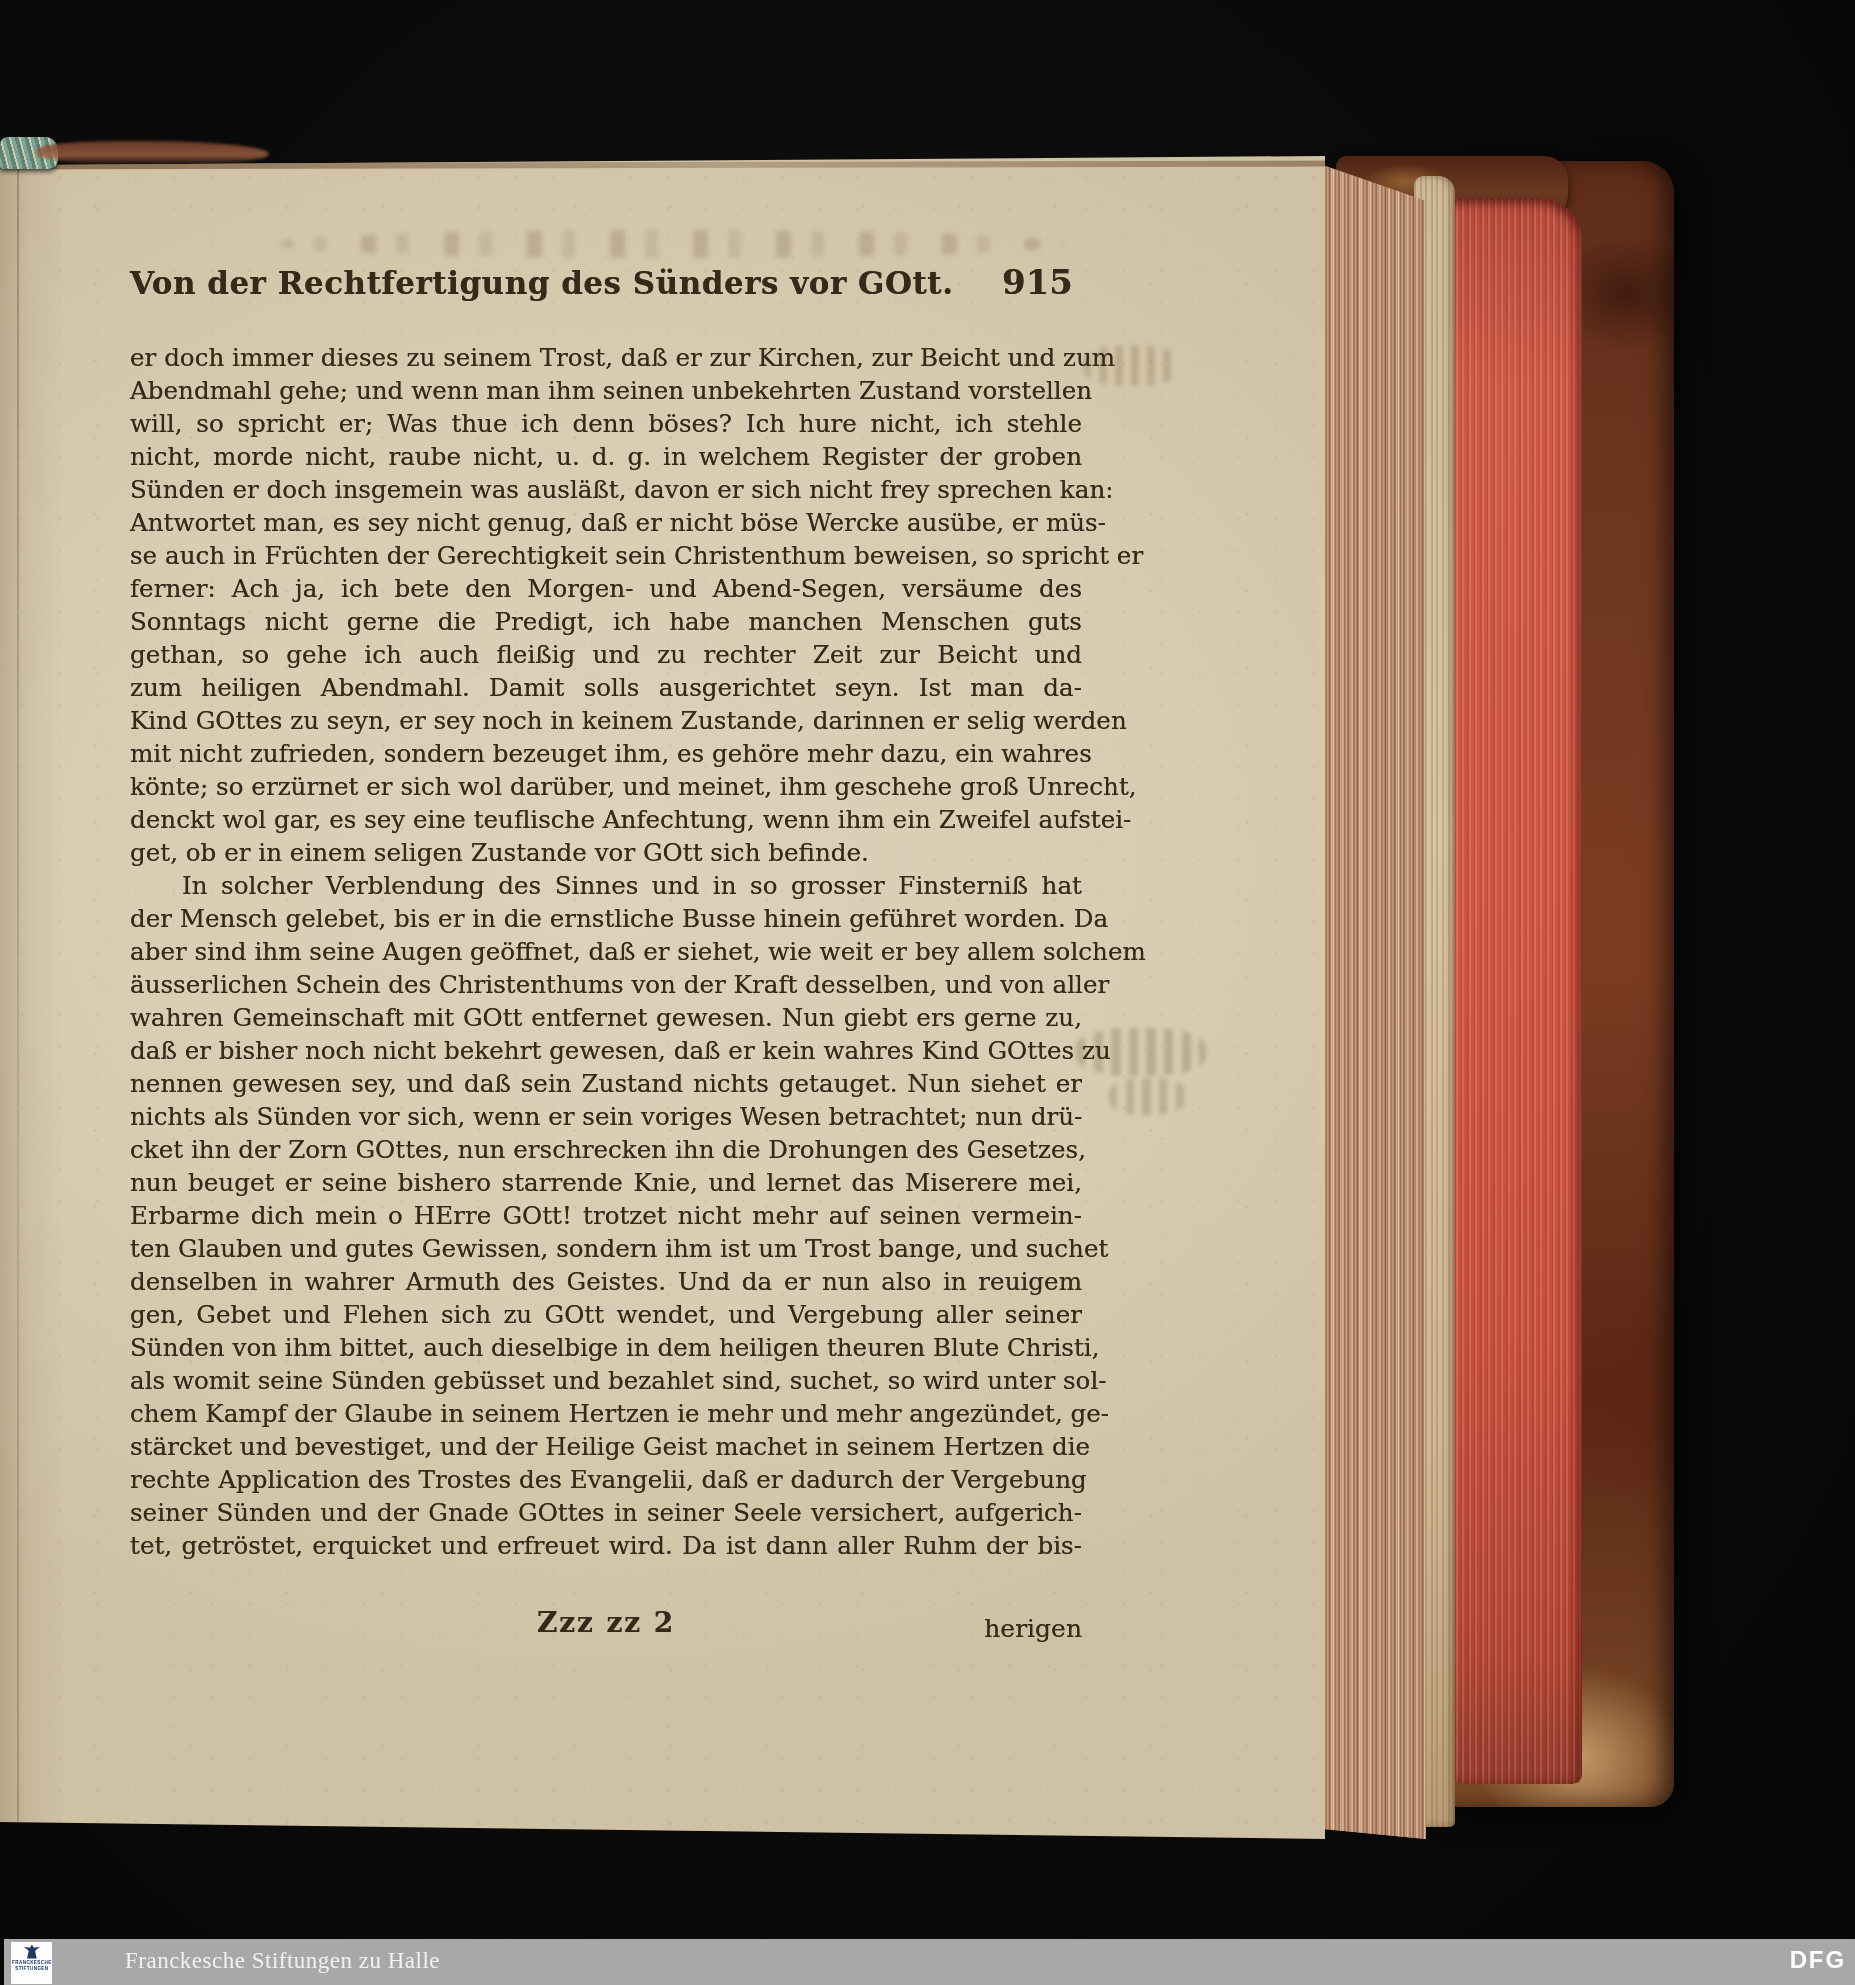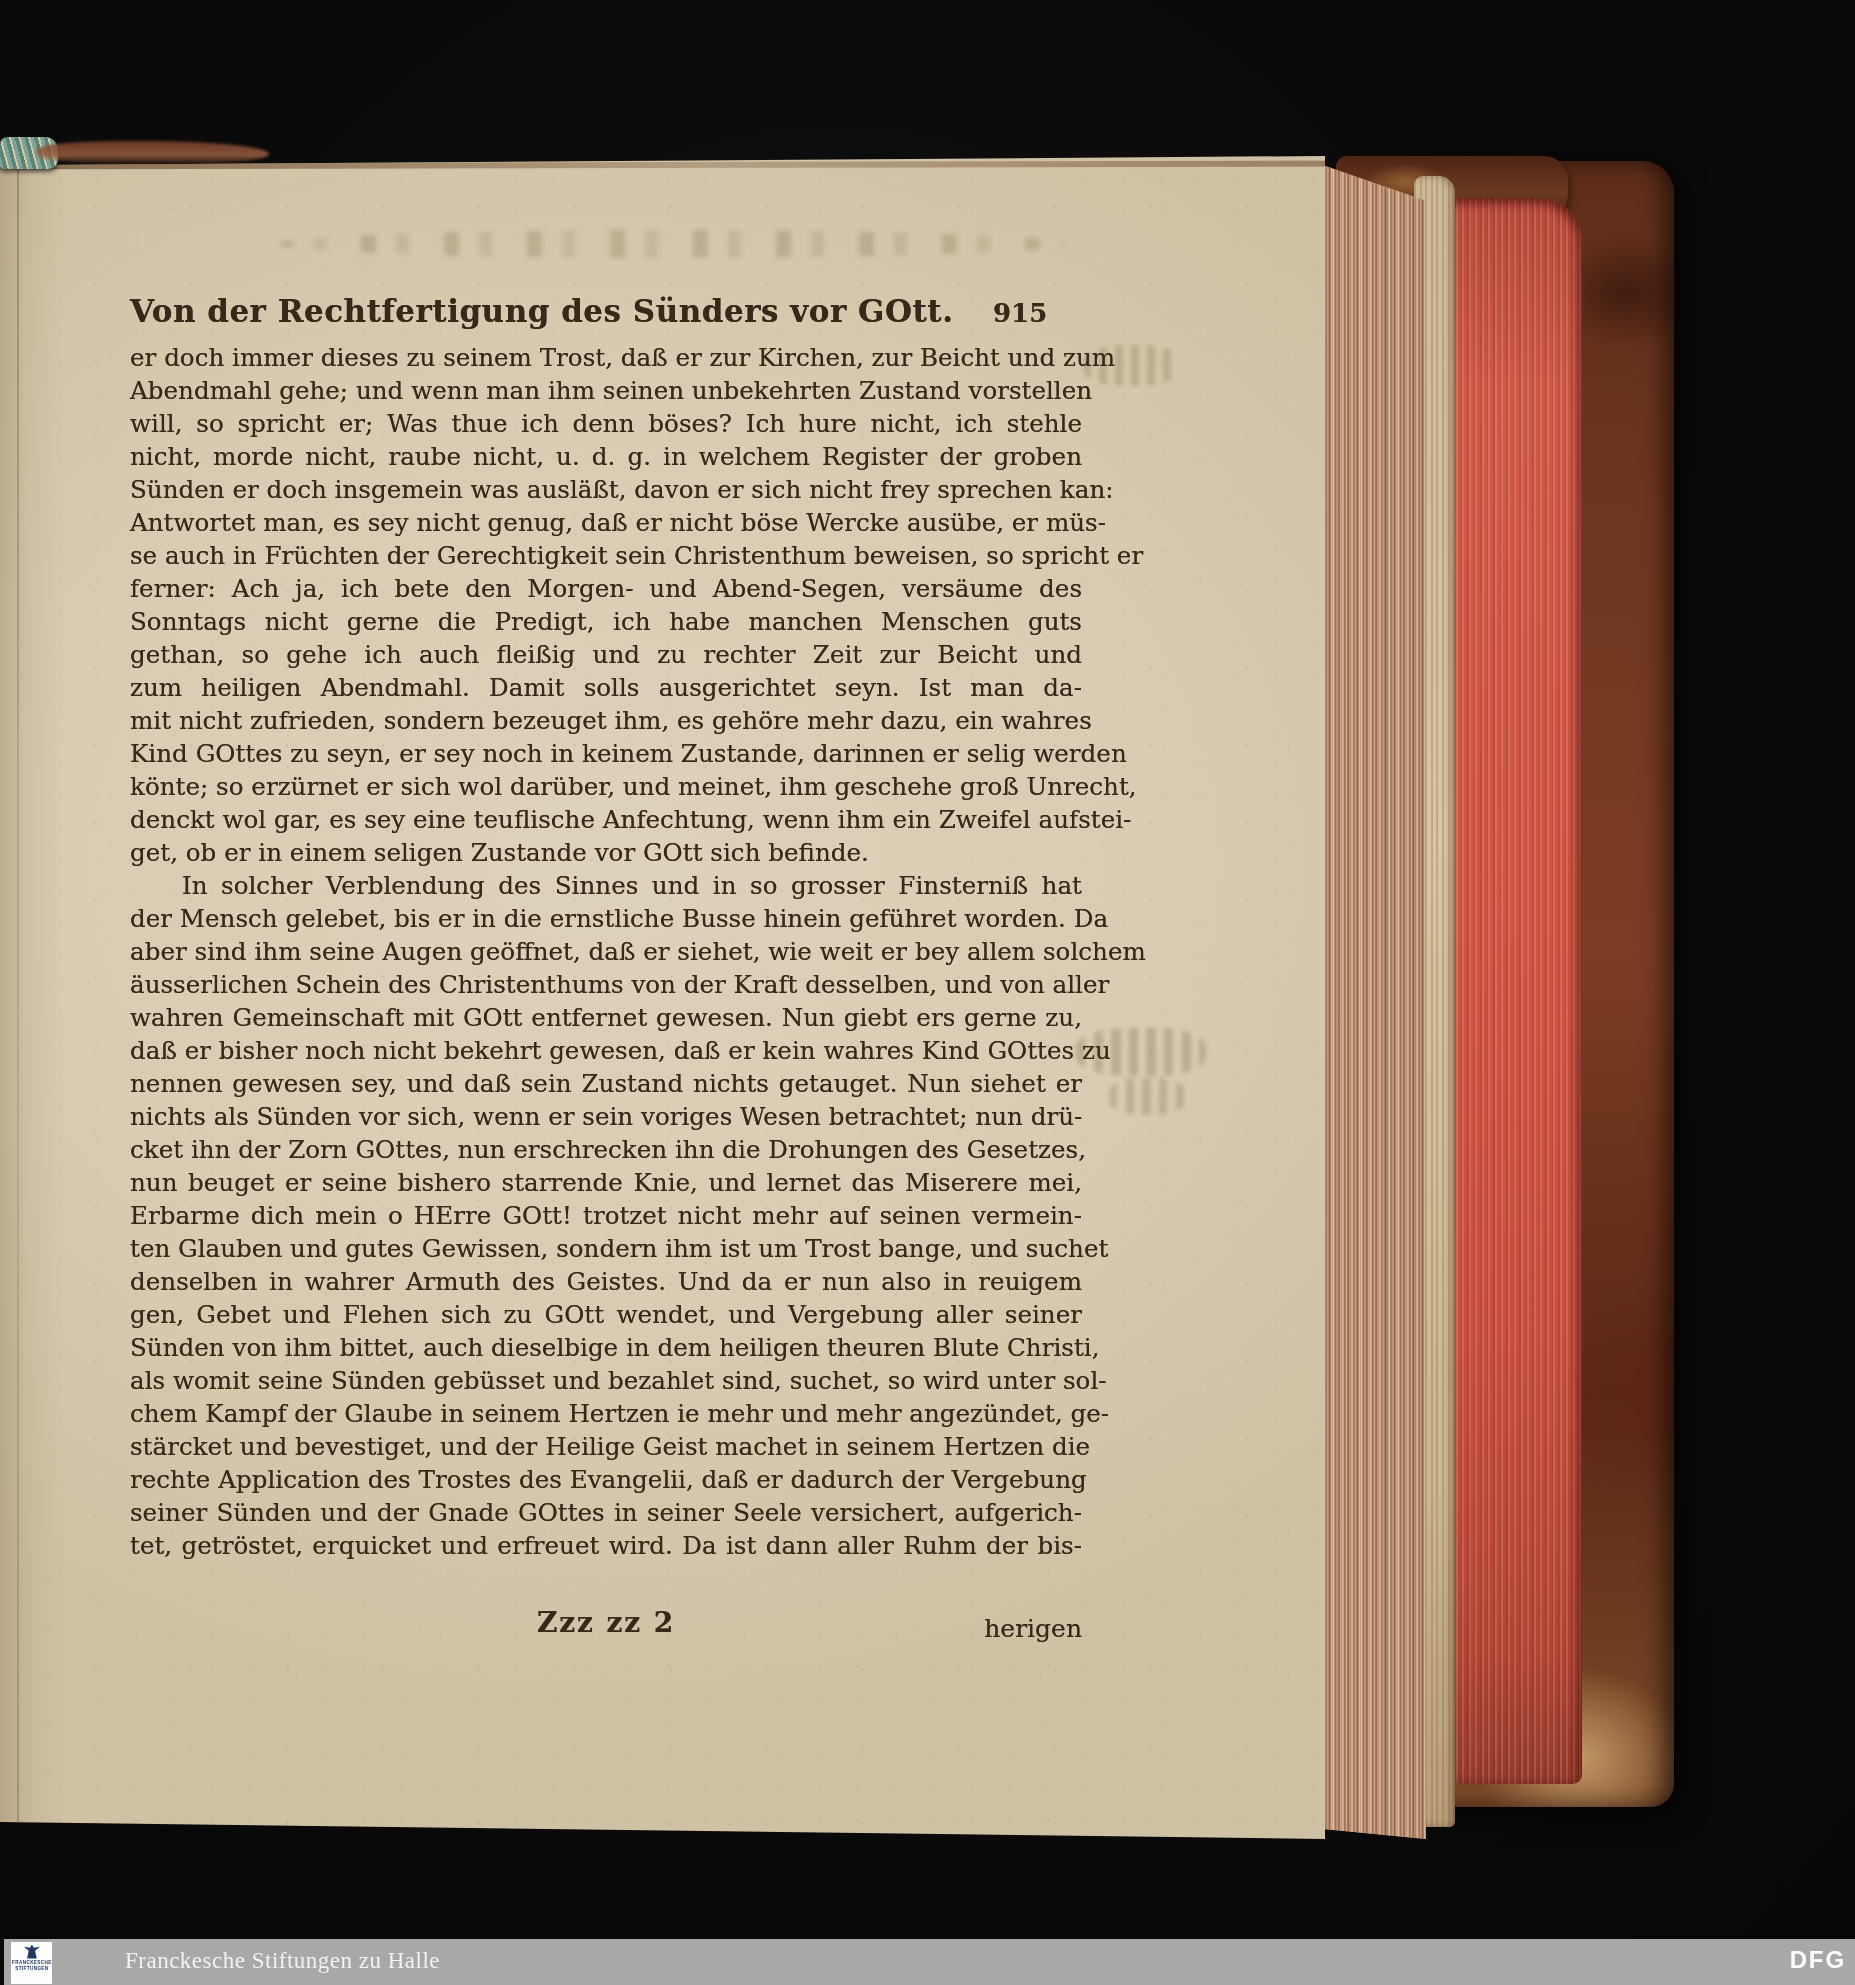--- a/index.html
+++ b/index.html
@@ -120,21 +120,21 @@
   }
   
   .print{color:#38281a;text-shadow:0 0 0.6px rgba(56,40,26,.75);}
   .running-head{
     position:absolute;left:130px;top:262px;width:952px;display:flex;align-items:baseline;
   }
   .running-head .title{
     flex:1;text-align:left;font-size:31px;font-weight:700;letter-spacing:0.5px;
   }
   .running-head .pageno{
-    width:89px;text-align:left;font-size:26px;font-weight:700;margin-top:36px;
+    width:89px;text-align:center;font-size:34px;font-weight:700;
   }
   .body-text{
     position:absolute;left:130px;top:341px;width:952px;
   }
   .line{
     height:33px;line-height:33px;font-size:24.6px;
     text-align:justify;text-align-last:justify;white-space:nowrap;overflow:visible;
   }
   .line.left{text-align-last:left;}
   .line.indent{padding-left:52px;}
@@ -206,22 +206,22 @@
       <div class="line">Abendmahl gehe; und wenn man ihm seinen unbekehrten Zustand vorstellen</div>
       <div class="line">will, so spricht er; Was thue ich denn böses? Ich hure nicht, ich stehle</div>
       <div class="line">nicht, morde nicht, raube nicht, u. d. g. in welchem Register der groben</div>
       <div class="line">Sünden er doch insgemein was ausläßt, davon er sich nicht frey sprechen kan:</div>
       <div class="line">Antwortet man, es sey nicht genug, daß er nicht böse Wercke ausübe, er müs-</div>
       <div class="line">se auch in Früchten der Gerechtigkeit sein Christenthum beweisen, so spricht er</div>
       <div class="line">ferner: Ach ja, ich bete den Morgen- und Abend-Segen, versäume des</div>
       <div class="line">Sonntags nicht gerne die Predigt, ich habe manchen Menschen guts</div>
       <div class="line">gethan, so gehe ich auch fleißig und zu rechter Zeit zur Beicht und</div>
       <div class="line">zum heiligen Abendmahl. Damit solls ausgerichtet seyn. Ist man da-</div>
+      <div class="line">Kind GOttes zu seyn, er sey noch in keinem Zustande, darinnen er selig werden</div>
       <div class="line">mit nicht zufrieden, sondern bezeuget ihm, es gehöre mehr dazu, ein wahres</div>
-      <div class="line">Kind GOttes zu seyn, er sey noch in keinem Zustande, darinnen er selig werden</div>
       <div class="line">könte; so erzürnet er sich wol darüber, und meinet, ihm geschehe groß Unrecht,</div>
       <div class="line">denckt wol gar, es sey eine teuflische Anfechtung, wenn ihm ein Zweifel aufstei-</div>
       <div class="line left">get, ob er in einem seligen Zustande vor GOtt sich befinde.</div>
       <div class="line indent">In solcher Verblendung des Sinnes und in so grosser Finsterniß hat</div>
       <div class="line">der Mensch gelebet, bis er in die ernstliche Busse hinein geführet worden. Da</div>
       <div class="line">aber sind ihm seine Augen geöffnet, daß er siehet, wie weit er bey allem solchem</div>
       <div class="line">äusserlichen Schein des Christenthums von der Kraft desselben, und von aller</div>
       <div class="line">wahren Gemeinschaft mit GOtt entfernet gewesen. Nun giebt ers gerne zu,</div>
       <div class="line">daß er bisher noch nicht bekehrt gewesen, daß er kein wahres Kind GOttes zu</div>
       <div class="line">nennen gewesen sey, und daß sein Zustand nichts getauget. Nun siehet er</div>

